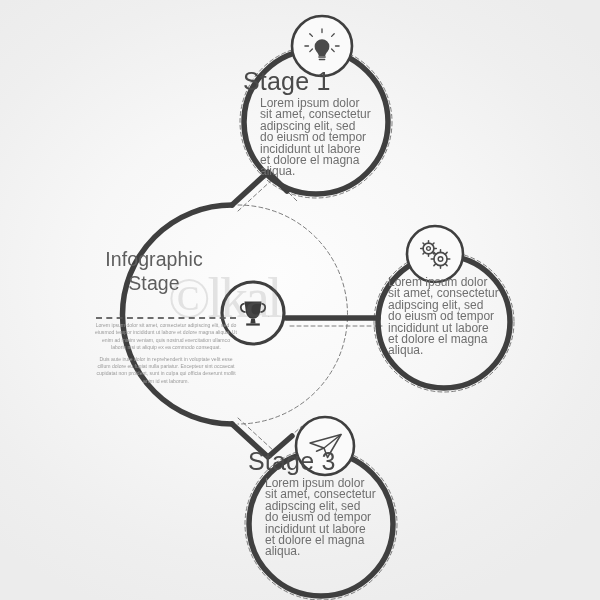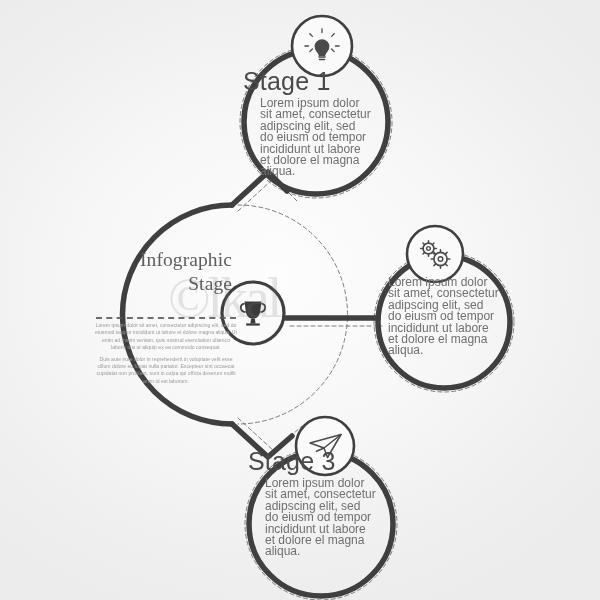--- a/index.html
+++ b/index.html
@@ -32,25 +32,24 @@
     left: 0;
     top: 0;
     width: 600px;
     height: 600px;
     pointer-events: none;
   }
 
   
   .headline {
     position: absolute;
-    left: 92px;
+    left: 84px;
     top: 248px;
     width: 140px;
-    text-align: right;
-    font-family: Liberation Serif, serif;
+    text-align: center;
   }
   .headline .hl-line {
     font-size: 19.5px;
     line-height: 23.5px;
     color: #5d5d5d;
     font-weight: 400;
     letter-spacing: .1px;
     white-space: nowrap;
   }
   .hl-rule {

